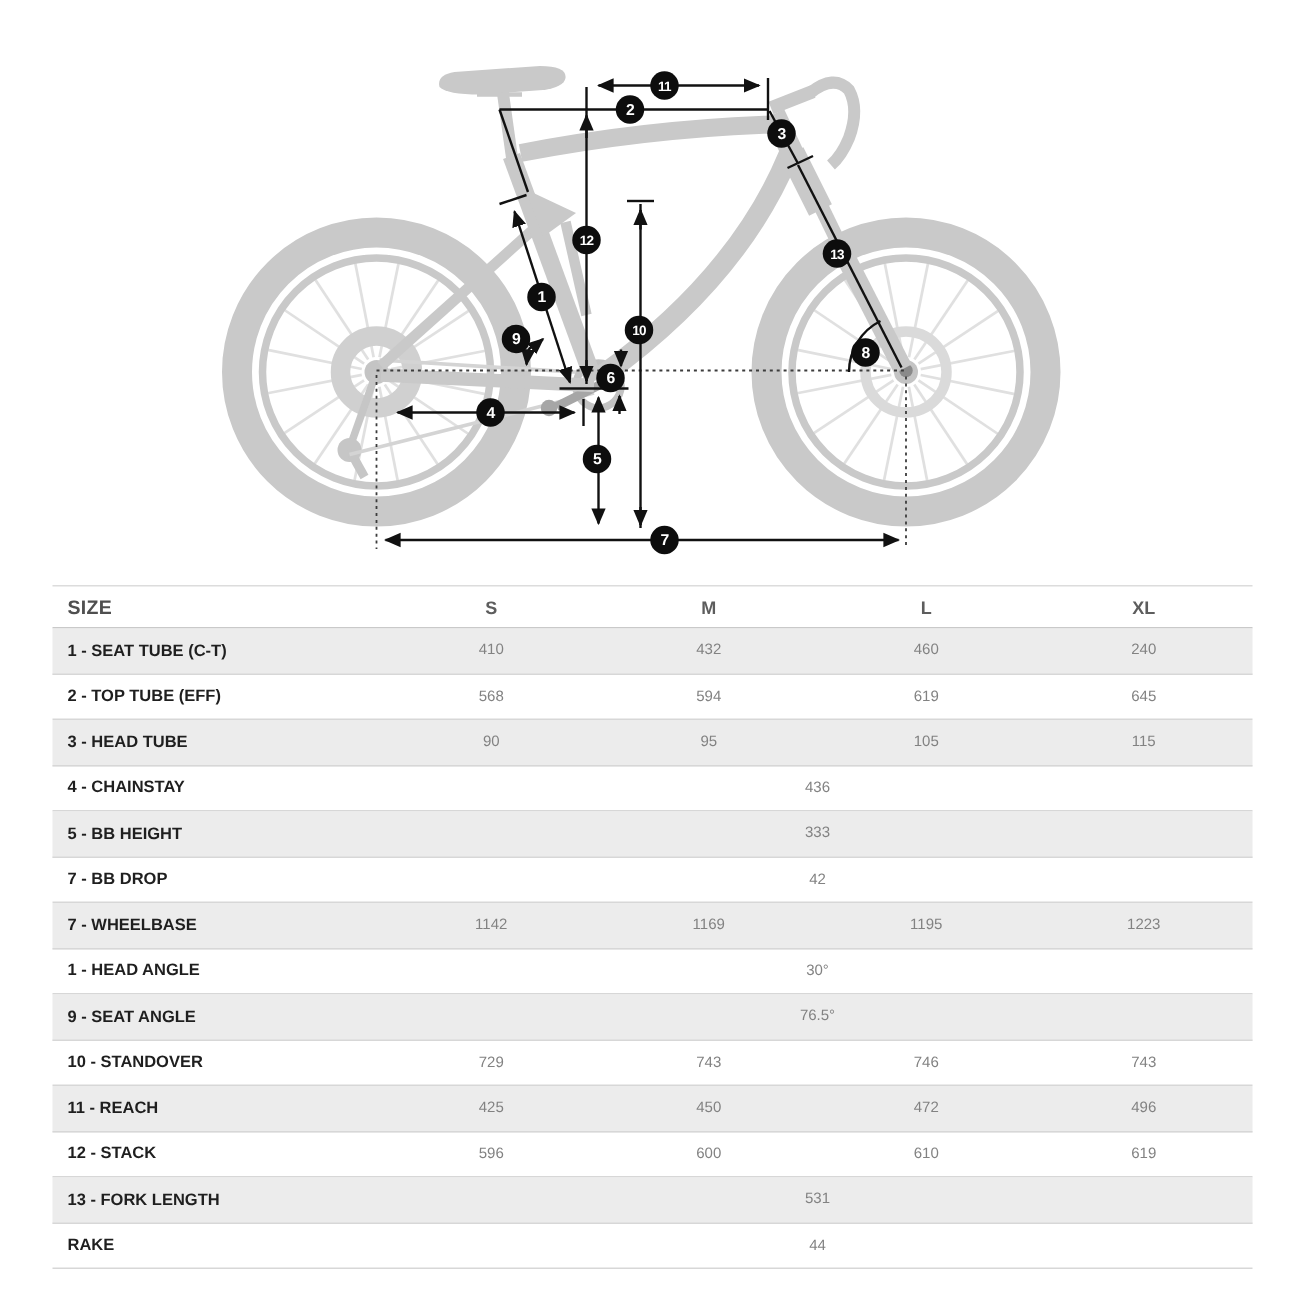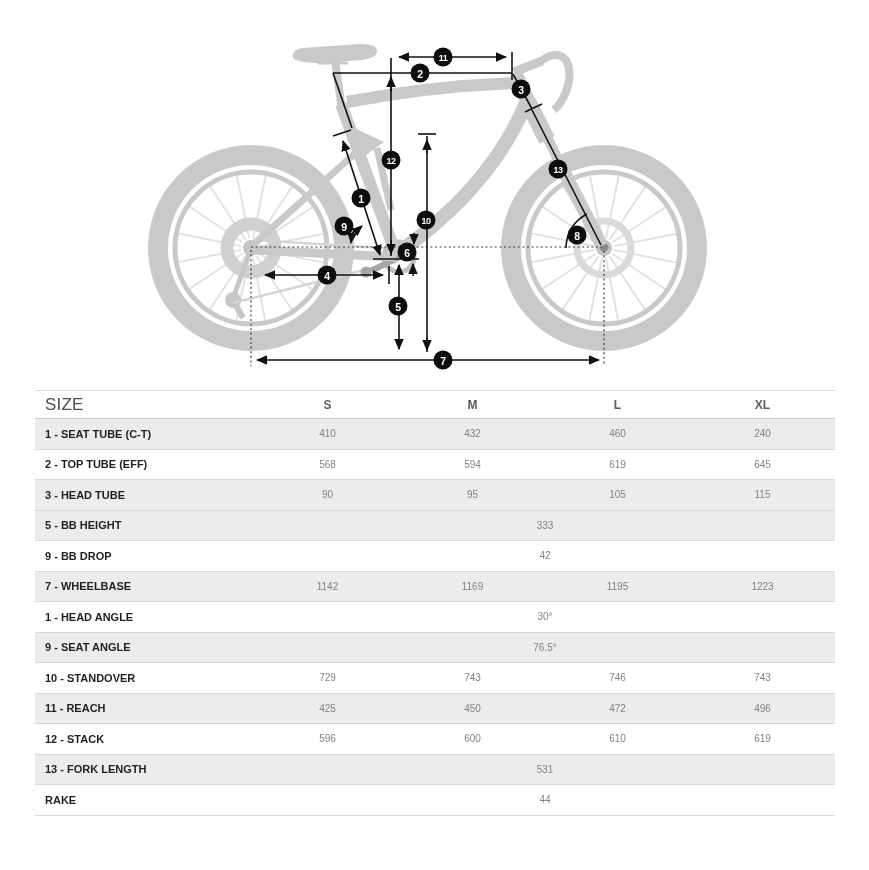--- a/index.html
+++ b/index.html
@@ -3,21 +3,21 @@
 <meta charset="utf-8">
 <style>
   html,body{margin:0;padding:0;background:#ffffff;}
   .page{position:relative;width:869px;height:870px;background:#ffffff;overflow:hidden;
         font-family:"Liberation Sans","DejaVu Sans",sans-serif;}
   .diagram-wrap{position:absolute;left:0;top:0;width:869px;height:388px;}
   
   .geo-table{position:absolute;left:35px;top:390px;width:800px;border-top:1px solid #dcdcdc;}
   .thead{display:grid;grid-template-columns:220px 145px 145px 145px 145px;align-items:center;
          height:27px;border-bottom:1px solid #c9c9c9;}
-  .thead .hlabel{padding-left:10px;font-size:17px;font-weight:normal;color:#4f4f4f;letter-spacing:.2px;}
+  .thead .hlabel{padding-left:10px;font-size:13px;font-weight:bold;color:#4f4f4f;letter-spacing:.2px;}
   .thead .hcol{text-align:center;font-size:12px;font-weight:bold;color:#5d5d5d;}
   .trow{display:grid;grid-template-columns:220px 145px 145px 145px 145px;align-items:center;
         height:29.5px;border-bottom:1px solid #d7d7d7;}
   .trow.shade{background:#ececec;}
   .trow .tlabel{padding-left:10px;font-size:11px;font-weight:bold;color:#1f1f1f;white-space:nowrap;}
   .trow .tval{text-align:center;font-size:10px;color:#828282;}
   .trow .tval.merged{grid-column:2 / span 4;}
   
   .ann{stroke:#111111;stroke-width:1.6;fill:none;}
   .dot{stroke:#3c3c3c;stroke-width:1.2;fill:none;stroke-dasharray:2 2.6;}
@@ -250,26 +250,30 @@
           <div class="tval">619</div>
           <div class="tval">645</div>
         </div>
         <div class="trow shade">
           <div class="tlabel">3 - HEAD TUBE</div>
           <div class="tval">90</div>
           <div class="tval">95</div>
           <div class="tval">105</div>
           <div class="tval">115</div>
         </div>
+        <div class="trow">
+          <div class="tlabel">4 - CHAINSTAY</div>
+          <div class="tval merged">436</div>
+        </div>
         <div class="trow shade">
           <div class="tlabel">5 - BB HEIGHT</div>
           <div class="tval merged">333</div>
         </div>
         <div class="trow">
-          <div class="tlabel">9 - BB DROP</div>
+          <div class="tlabel">7 - BB DROP</div>
           <div class="tval merged">42</div>
         </div>
         <div class="trow shade">
           <div class="tlabel">7 - WHEELBASE</div>
           <div class="tval">1142</div>
           <div class="tval">1169</div>
           <div class="tval">1195</div>
           <div class="tval">1223</div>
         </div>
         <div class="trow">

